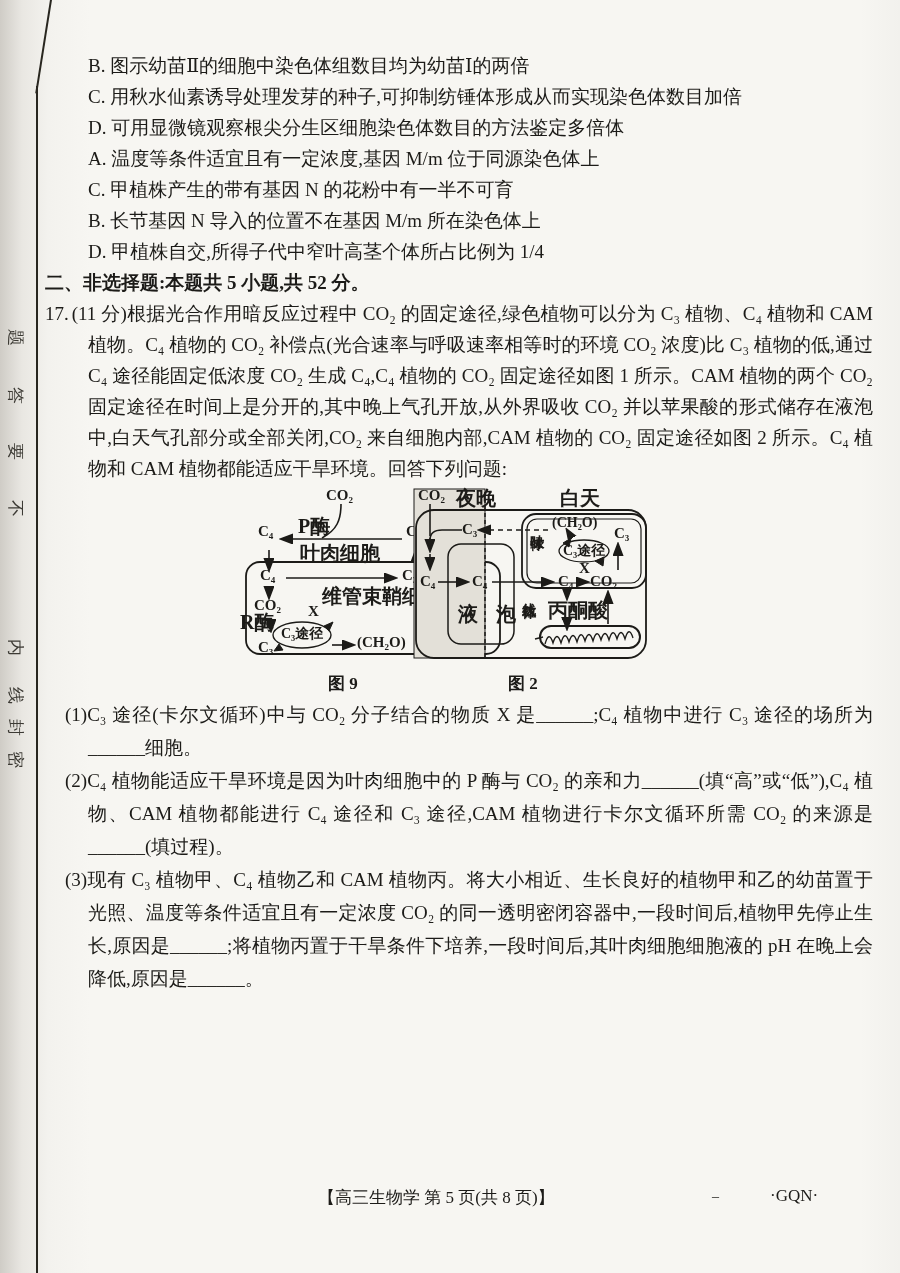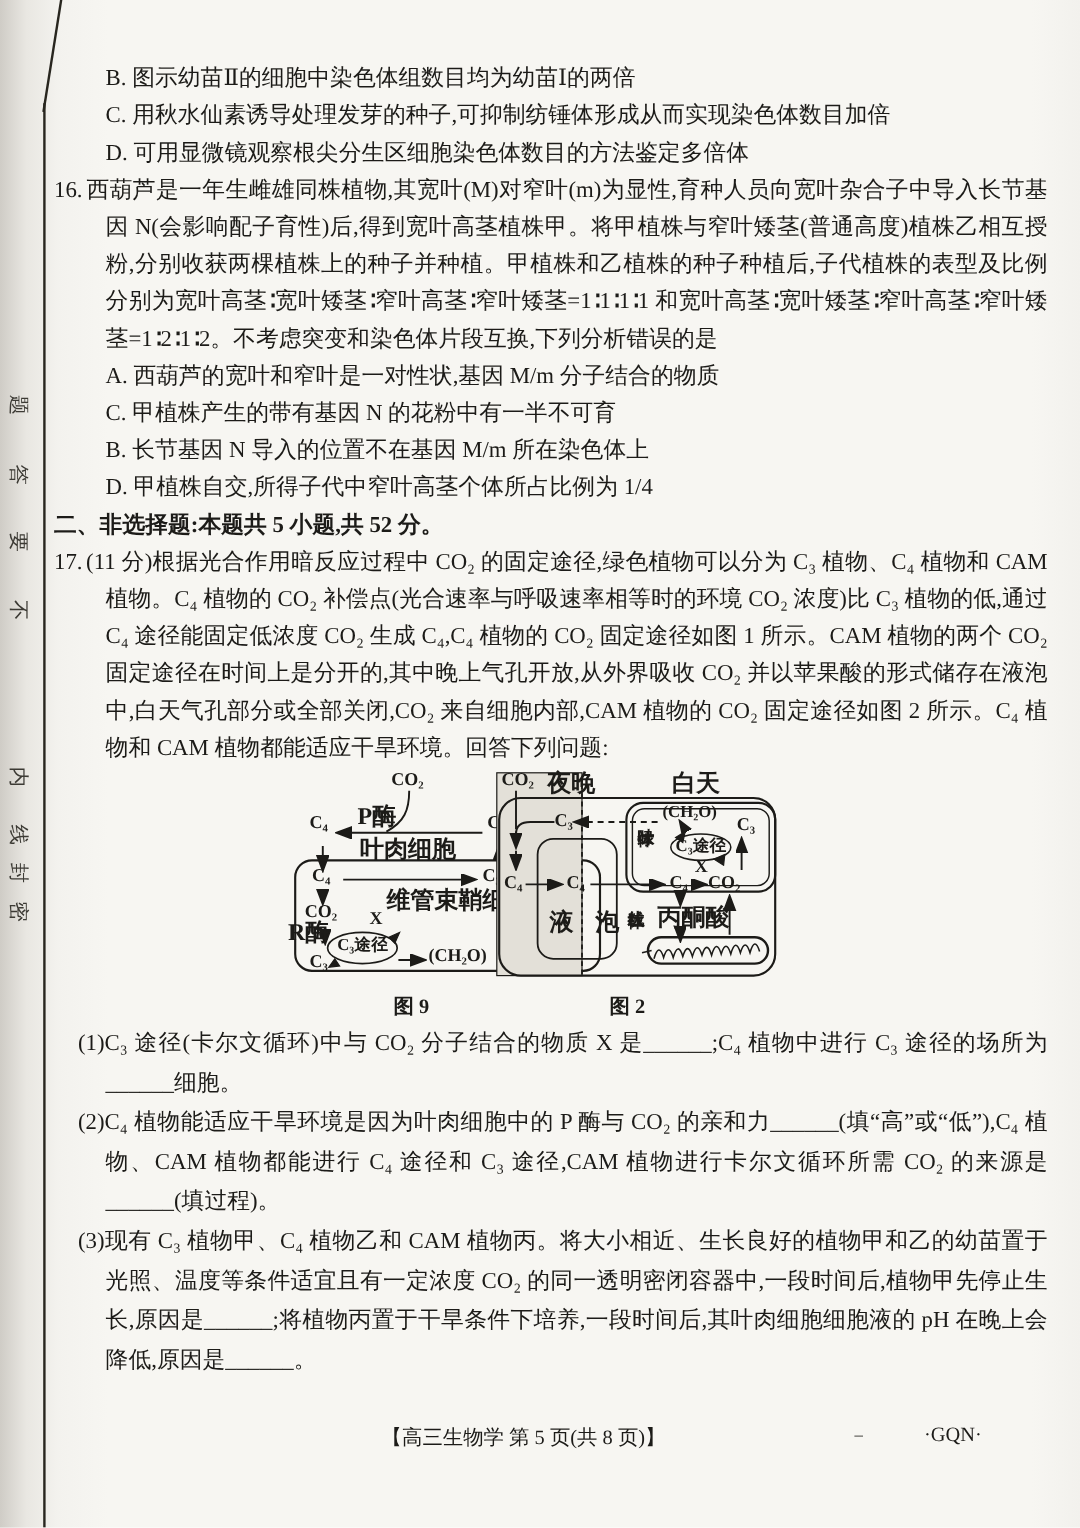--- a/index.html
+++ b/index.html
@@ -49,22 +49,21 @@
   <span class="side-char" style="top:636px">内</span>
   <span class="side-char" style="top:684px">线</span>
   <span class="side-char" style="top:716px">封</span>
   <span class="side-char" style="top:748px">密</span>
 
   <div class="content">
     <div class="opt">B. 图示幼苗Ⅱ的细胞中染色体组数目均为幼苗Ⅰ的两倍</div>
     <div class="opt">C. 用秋水仙素诱导处理发芽的种子,可抑制纺锤体形成从而实现染色体数目加倍</div>
     <div class="opt">D. 可用显微镜观察根尖分生区细胞染色体数目的方法鉴定多倍体</div>
 
-    <div class="hang"><span class="qnum">16.</span><span>西葫芦是一年生雌雄同株植物,其宽叶(M)对窄叶(m)为显性,育种人员向宽叶杂合子中导入长节基因 N(会影响配子育性)后,得到宽叶高茎植株甲。将甲植株与窄叶矮茎(普通高度)植株乙相互授粉,分别收获两棵植株上的种子并种植。甲植株和乙植株的种子种植后,子代植株的表型及比例分别为宽叶高茎∶宽叶矮茎∶窄叶高茎∶窄叶矮茎=1∶1∶1∶1 和宽叶高茎∶宽叶矮茎∶窄叶高茎∶窄叶矮茎=1∶2∶1∶2。不考虑突变和染色体片段互换,下列分析错误的是</span></div>
-    <div class="opt">A. 西葫芦的宽叶和窄叶是一对性状,基因 M/m 分子结合的物质</div>
+    <div class="opt">A. 温度等条件适宜且有一定浓度,基因 M/m 位于同源染色体上</div>
     <div class="opt">C. 甲植株产生的带有基因 N 的花粉中有一半不可育</div>
     <div class="opt">B. 长节基因 N 导入的位置不在基因 M/m 所在染色体上</div>
     <div class="opt">D. 甲植株自交,所得子代中窄叶高茎个体所占比例为 1/4</div>
 
     <div class="sec-header">二、非选择题:本题共 5 小题,共 52 分。</div>
 
     <div class="hang"><span class="qnum">17.</span><span>(11 分)根据光合作用暗反应过程中 CO₂ 的固定途径,绿色植物可以分为 C₃ 植物、C₄ 植物和 CAM 植物。C₄ 植物的 CO₂ 补偿点(光合速率与呼吸速率相等时的环境 CO₂ 浓度)比 C₃ 植物的低,通过 C₄ 途径能固定低浓度 CO₂ 生成 C₄,C₄ 植物的 CO₂ 固定途径如图 1 所示。CAM 植物的两个 CO₂ 固定途径在时间上是分开的,其中晚上气孔开放,从外界吸收 CO₂ 并以苹果酸的形式储存在液泡中,白天气孔部分或全部关闭,CO₂ 来自细胞内部,CAM 植物的 CO₂ 固定途径如图 2 所示。C₄ 植物和 CAM 植物都能适应干旱环境。回答下列问题:</span></div>
 
     <div class="figures-row">
 

